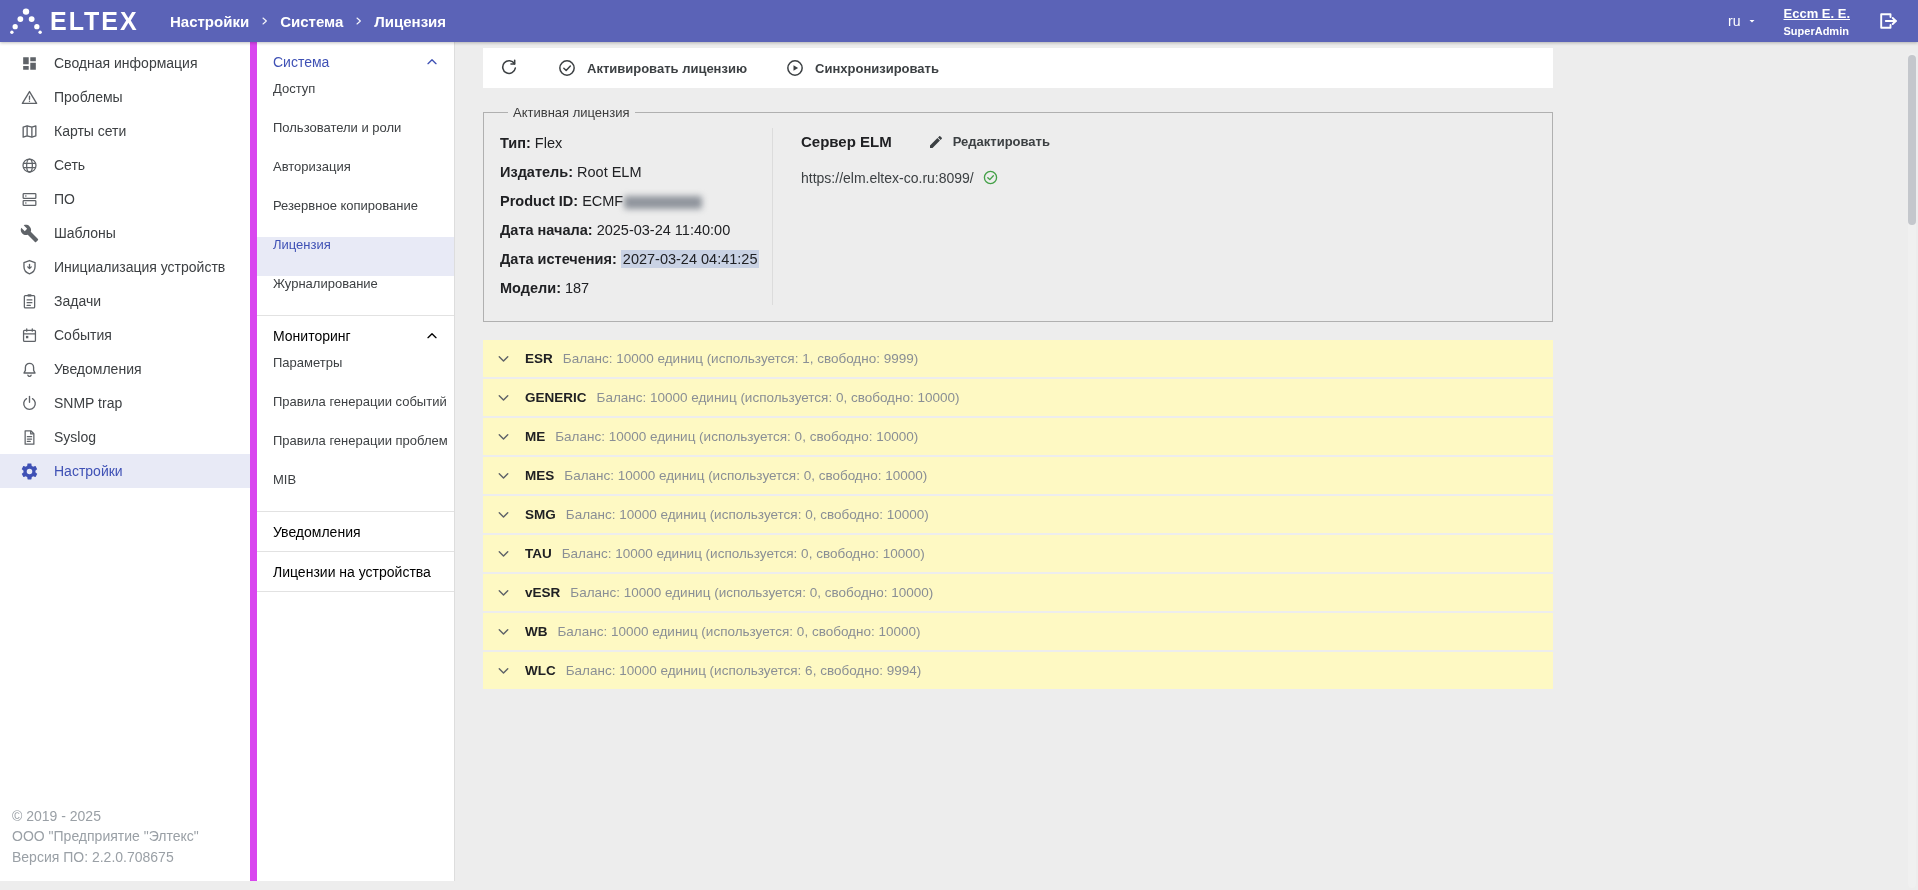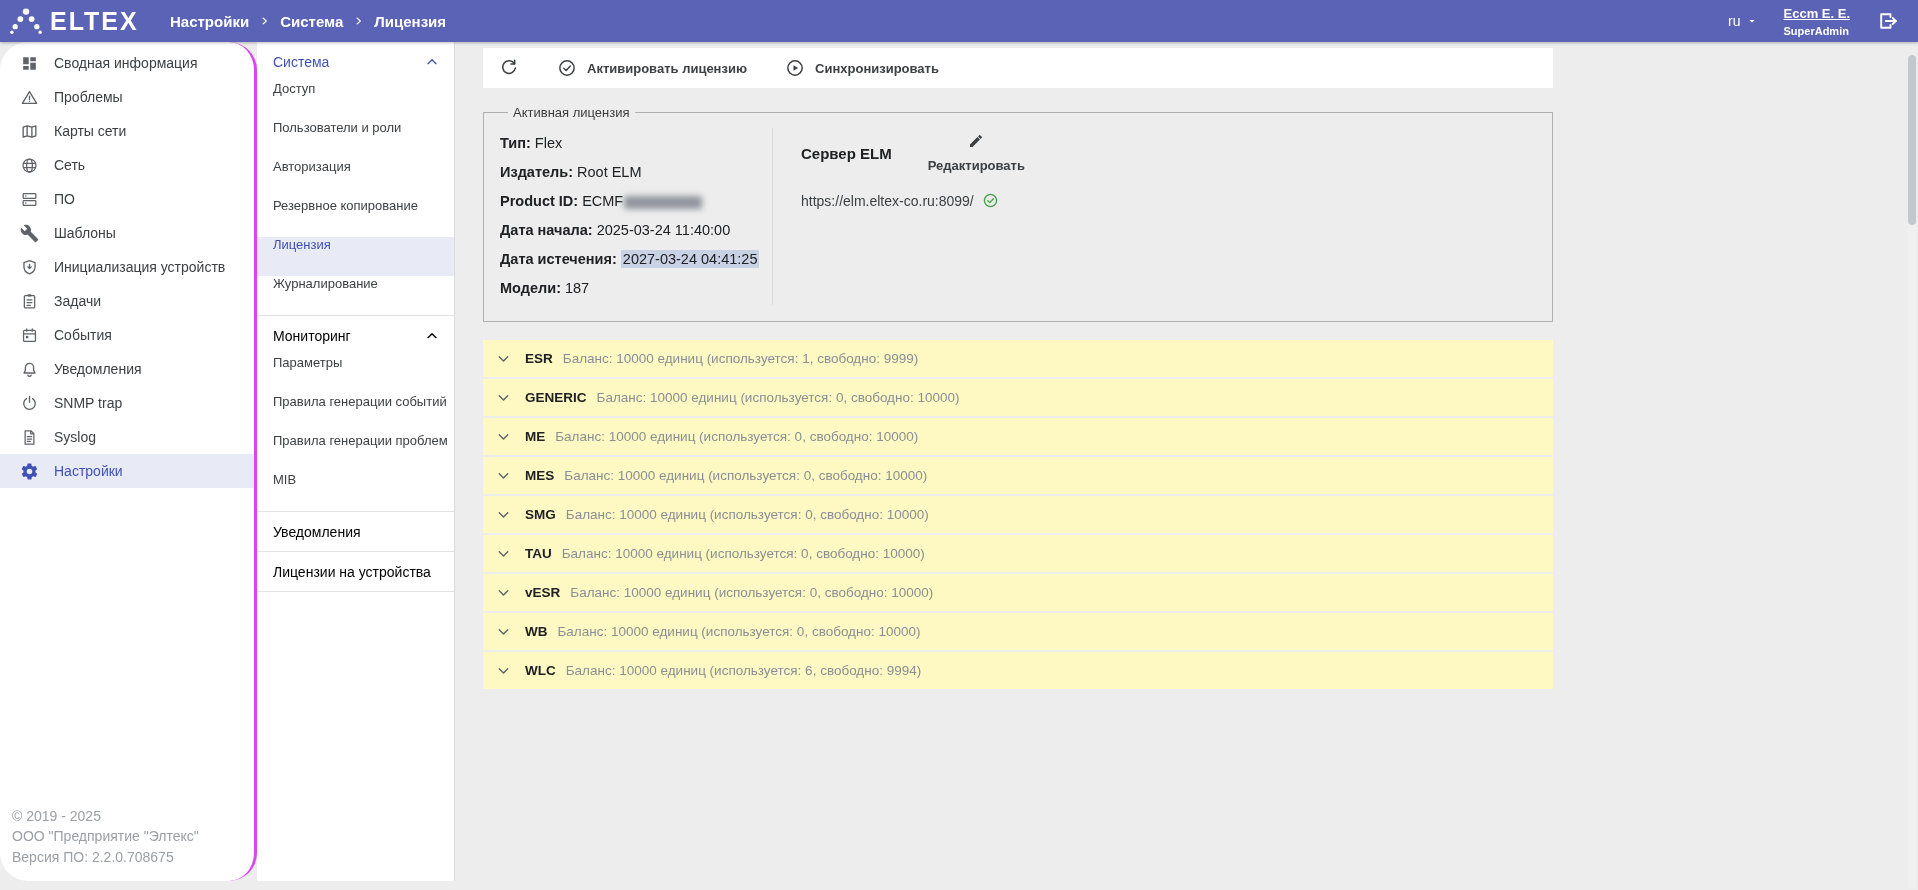--- a/index.html
+++ b/index.html
@@ -28,21 +28,21 @@
   .userblock a { color:#fff; font-size:13px; font-weight:600; text-decoration:underline; cursor:pointer; }
   .userrole { font-size:11px; font-weight:700; }
   .logout-btn { background:none; border:none; padding:4px; cursor:pointer; color:#fff; }
 
   
   .layout { display:flex; height:839px; }
 
   
   .sidebar {
     width:257px; flex:none; background:#fff; display:flex; flex-direction:column;
-    padding-top:4px; border-right:3px solid #d946ef;border-radius:28px;
+    padding-top:4px; border-right:7px solid #d946ef;
   }
   .side-item {
     height:34px; display:flex; align-items:center; gap:15px;
     padding:0 10px 0 20px; font-size:14px; color:#3d4043; cursor:pointer; white-space:nowrap;
   }
   .side-item .ic { width:19px; height:19px; flex:none; color:#5f6368; }
   .side-item.active { background:#e8eaf6; color:#3f51b5; }
   .side-item.active .ic { color:#3f51b5; }
   .sidebar-footer { margin-top:auto; padding:10px 12px 14px; font-size:14px; color:#9aa0a6; line-height:1.45; }
 
@@ -91,21 +91,20 @@
     filter:blur(3px); border-radius:2px; vertical-align:middle; margin-left:1px;
   }
   .divider-v { width:1px; background:#dcdcdc; margin:6px 0 2px; }
   .lic-right { padding-left:28px; padding-top:2px; flex:1; }
   .server-head { display:flex; align-items:center; gap:36px; margin-top:9px; }
   .server-title { font-size:15px; font-weight:700; }
   .edit-btn {
     display:flex; align-items:center; gap:9px; font-size:13px; font-weight:600;
     color:#3c4043; cursor:pointer; background:none; border:none; padding:0;
     font-family:"Liberation Sans", sans-serif;
-    flex-direction:column;
   }
   .server-url { margin-top:19px; display:flex; align-items:flex-end; gap:8px; font-size:14px; color:#3c4043; }
 
   .rows { margin-top:18px; }
   .lic-row {
     height:37px; background:#fef9c3; display:flex; align-items:center;
     padding:0 12px; margin-bottom:2px; cursor:pointer;
   }
   .lic-row .chev { width:17px; height:17px; color:#5f6368; flex:none; }
   .lic-name { font-size:13.5px; font-weight:700; color:#202124; margin-left:13px; }

